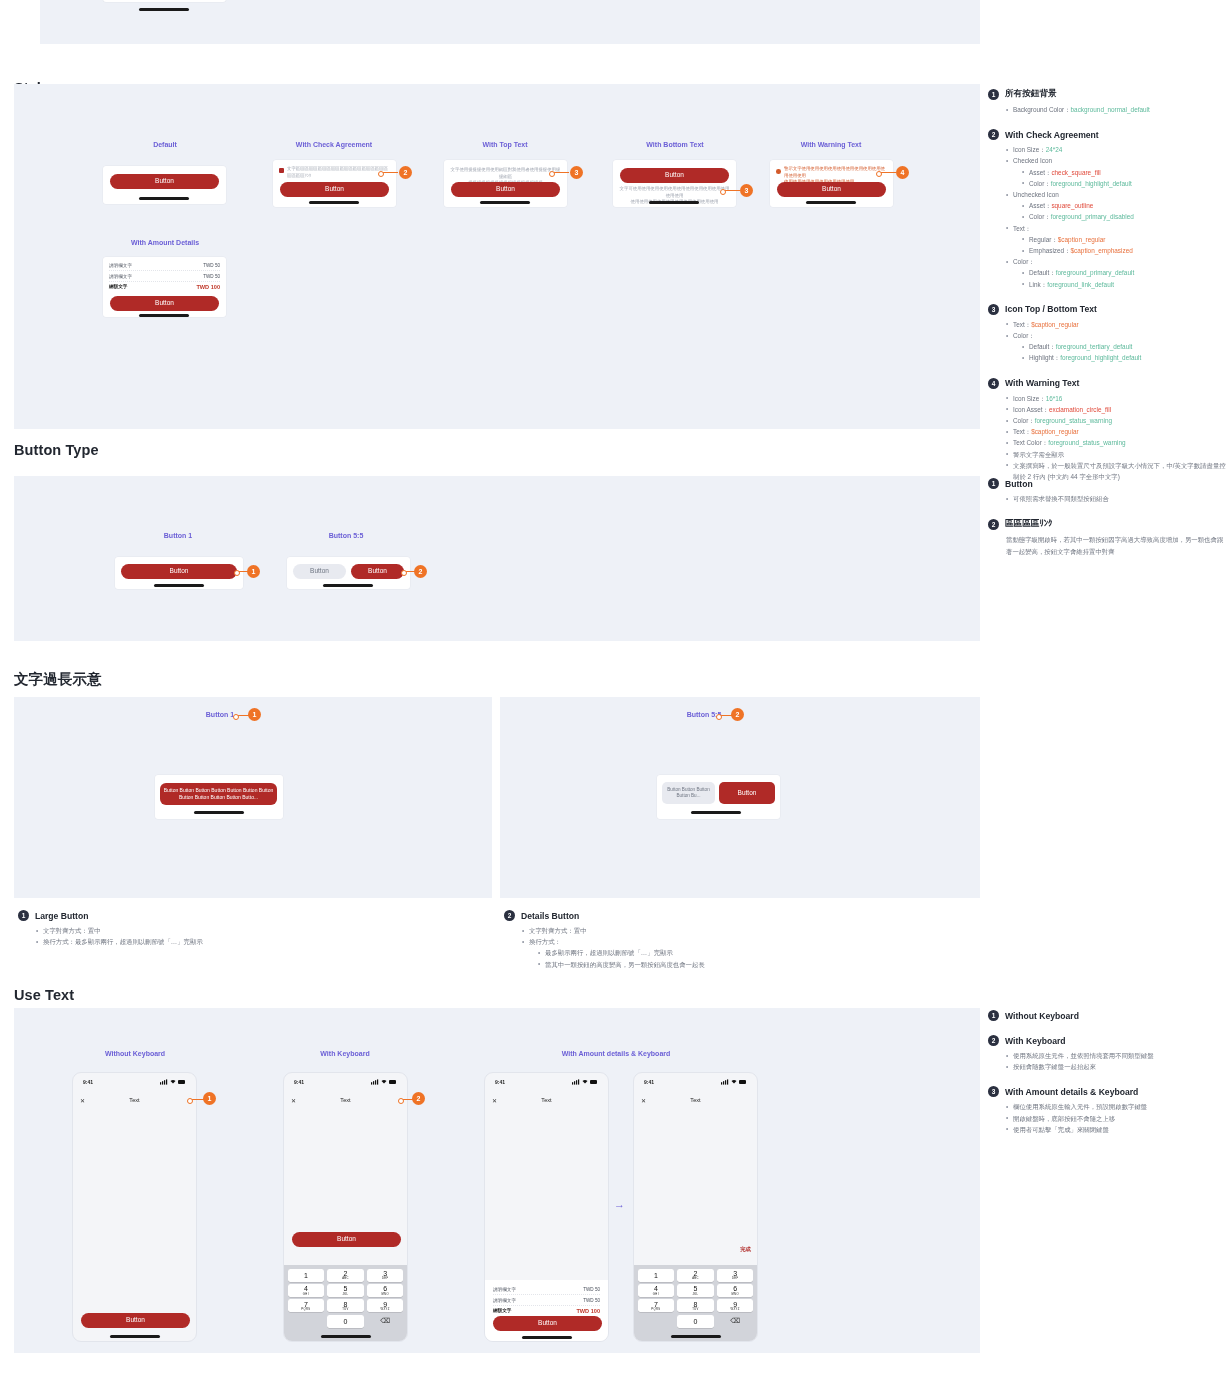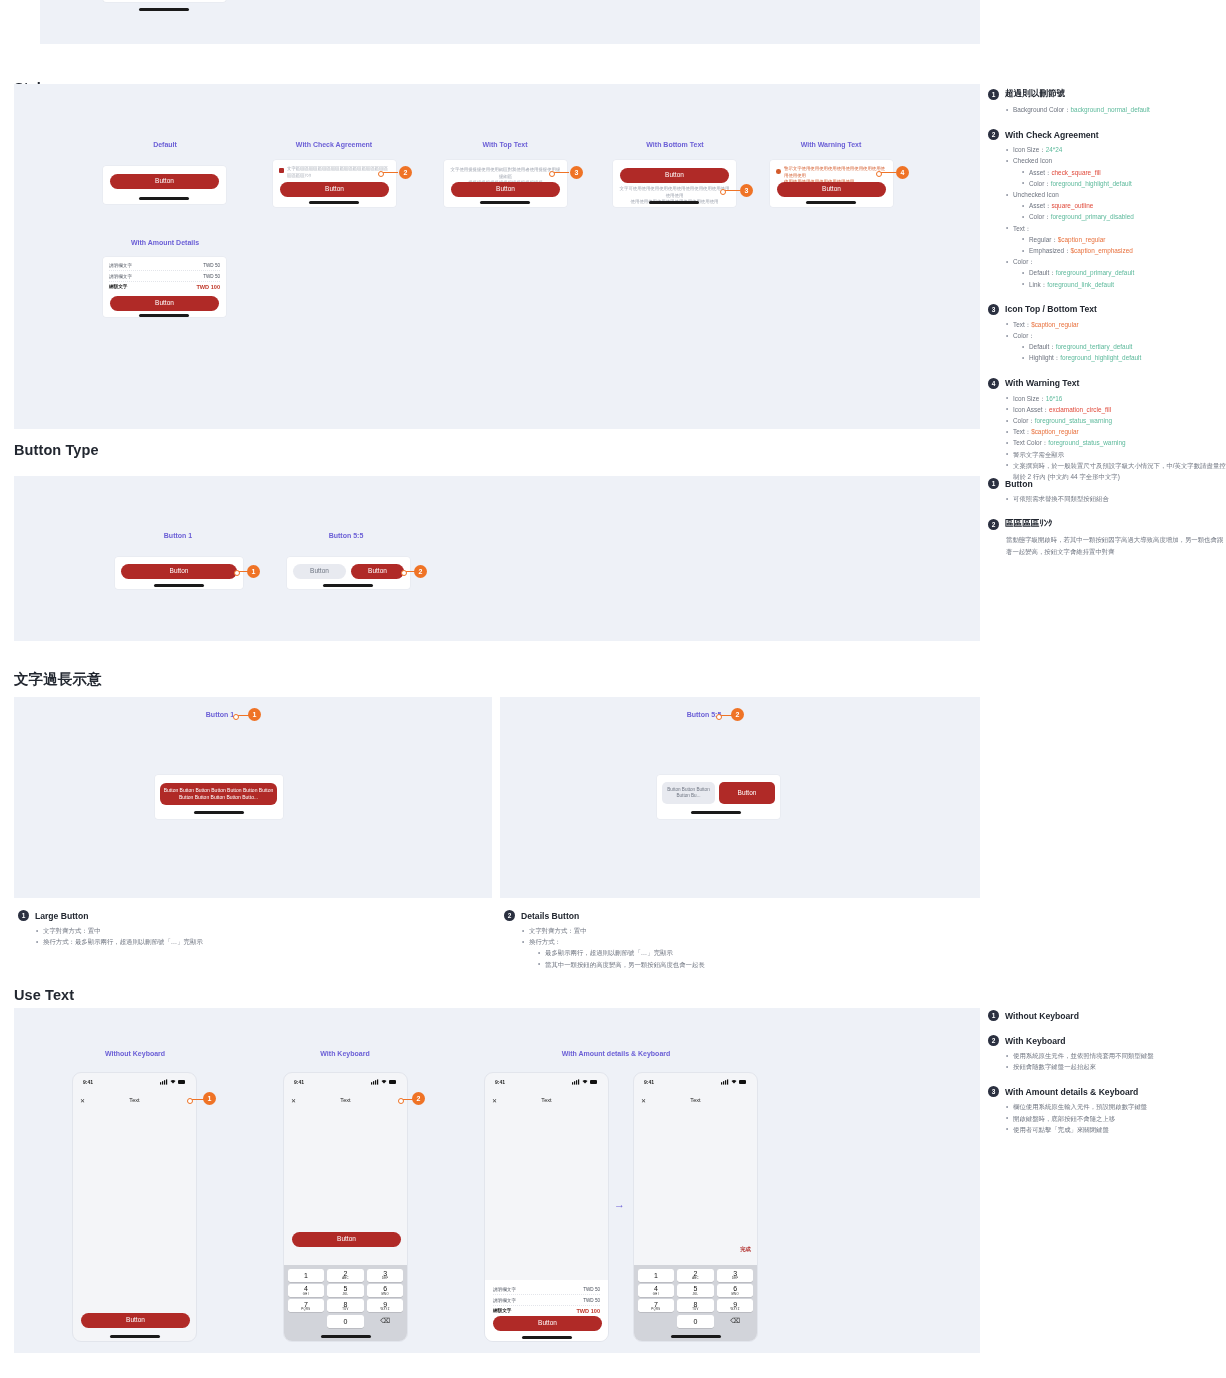--- a/index.html
+++ b/index.html
@@ -280,21 +280,21 @@
     <span class="val">TWD 100</span>
   </div>
 </div>
 <div class="btn-red" style="left:110px; top:296px; width:109px; height:15px;">Button</div>
 <div class="home-bar" style="left:139px; top:314px; width:50px;"></div>
 
 <div class="notes" style="left:988px; top:88px;">
     <div>
       <div class="note-head">
         <span class="note-num">1</span>
-        <span class="note-title">超過則以刪節號</span>
+        <span class="note-title">所有按鈕背景</span>
       </div>
       <div class="note-body">
         <ul>
           <li><span>Background Color：</span><span class="tok-green">background_normal_default</span></li>
         </ul>
       </div>
     </div>
     <div>
       <div class="note-head">
         <span class="note-num">2</span>

